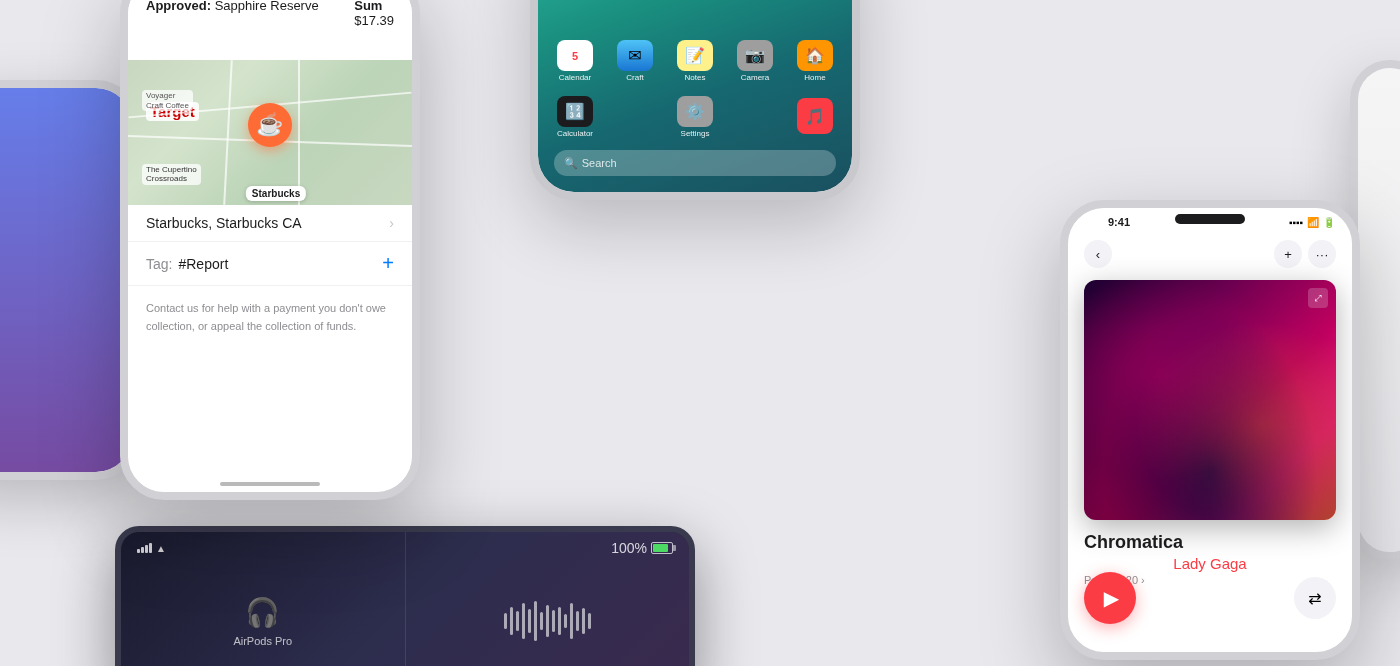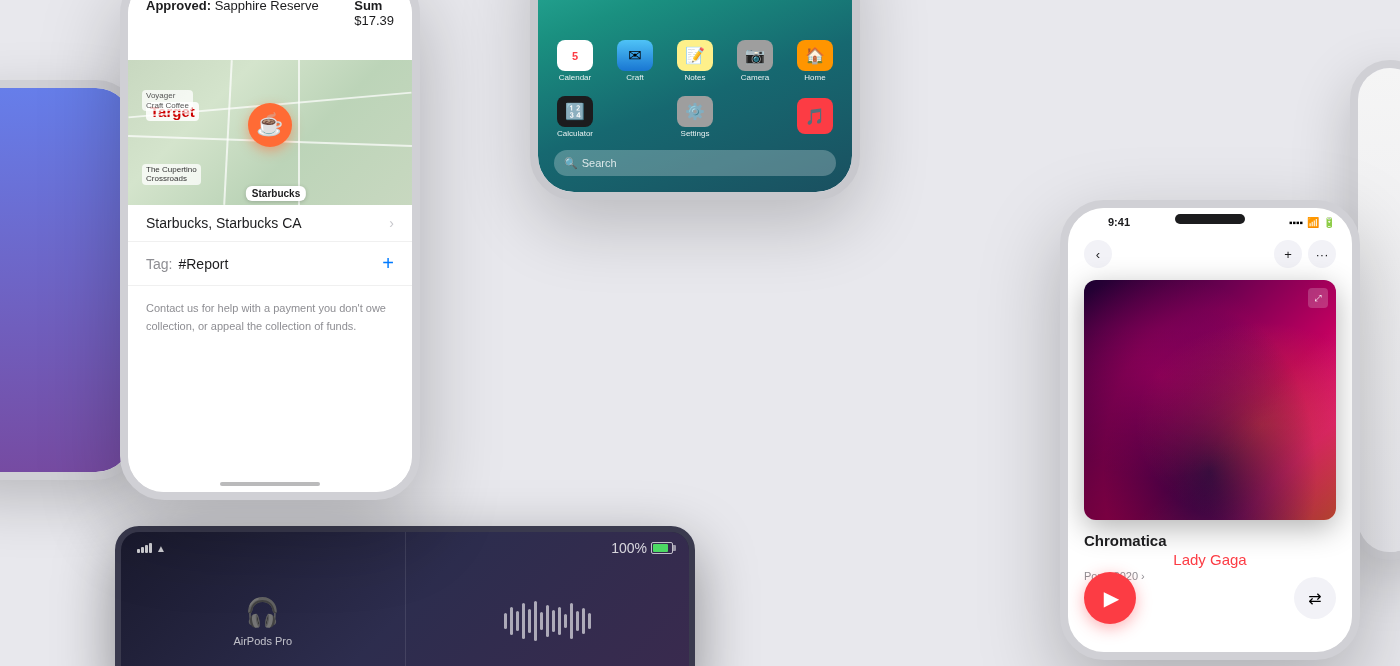--- a/index.html
+++ b/index.html
@@ -444,21 +444,21 @@
       font-size: 9px;
       color: white;
     }
     .music-info {
       position: absolute;
       top: 324px;
       left: 16px;
       right: 16px;
     }
     .music-title {
-      font-size: 15px;
+      font-size: 18px;
       font-weight: 700;
       color: #1c1c1e;
       margin-bottom: 2px;
     }
     .music-artist {
       font-size: 15px;
       color: #fc3c44;
       font-weight: 400;
       text-align: center;
     }

